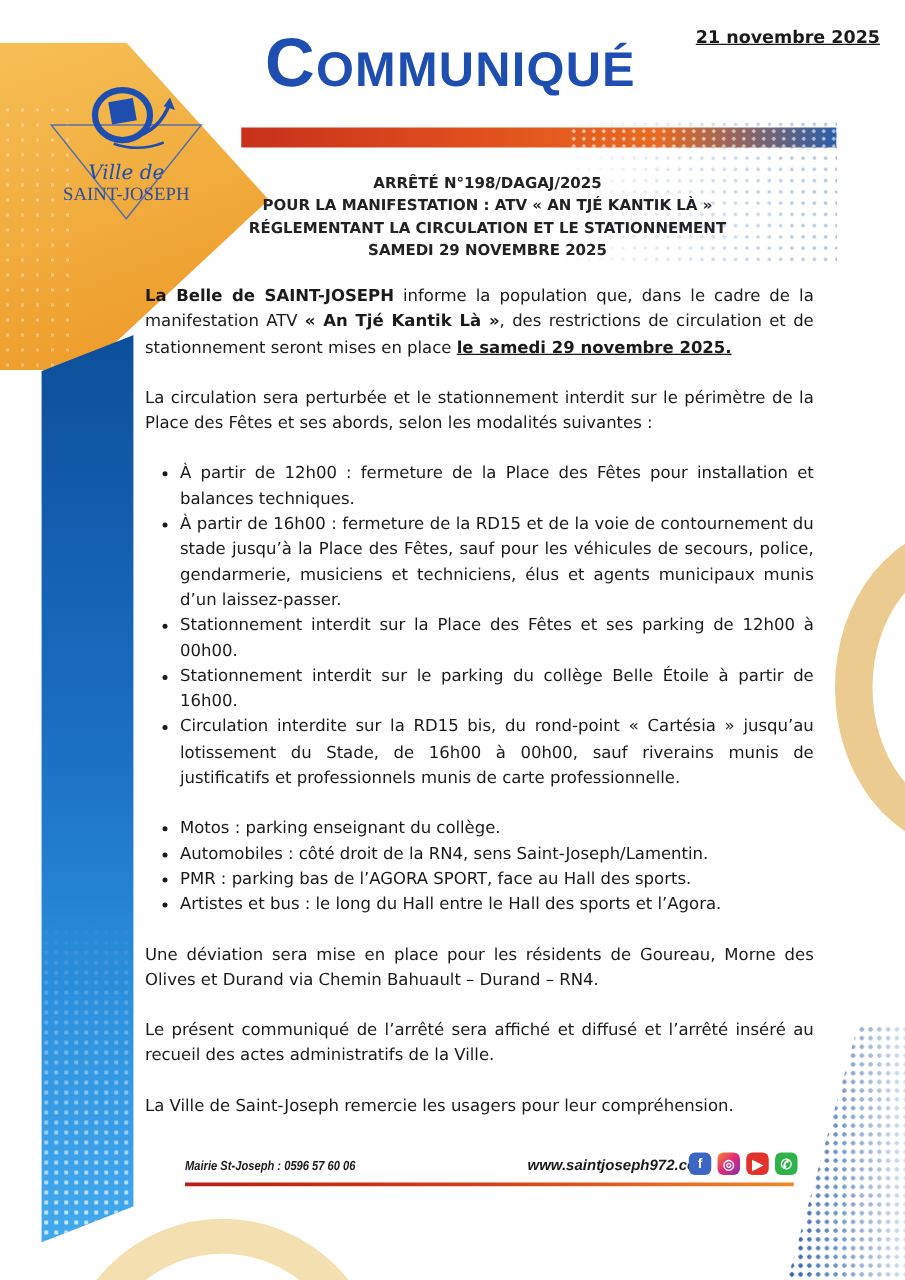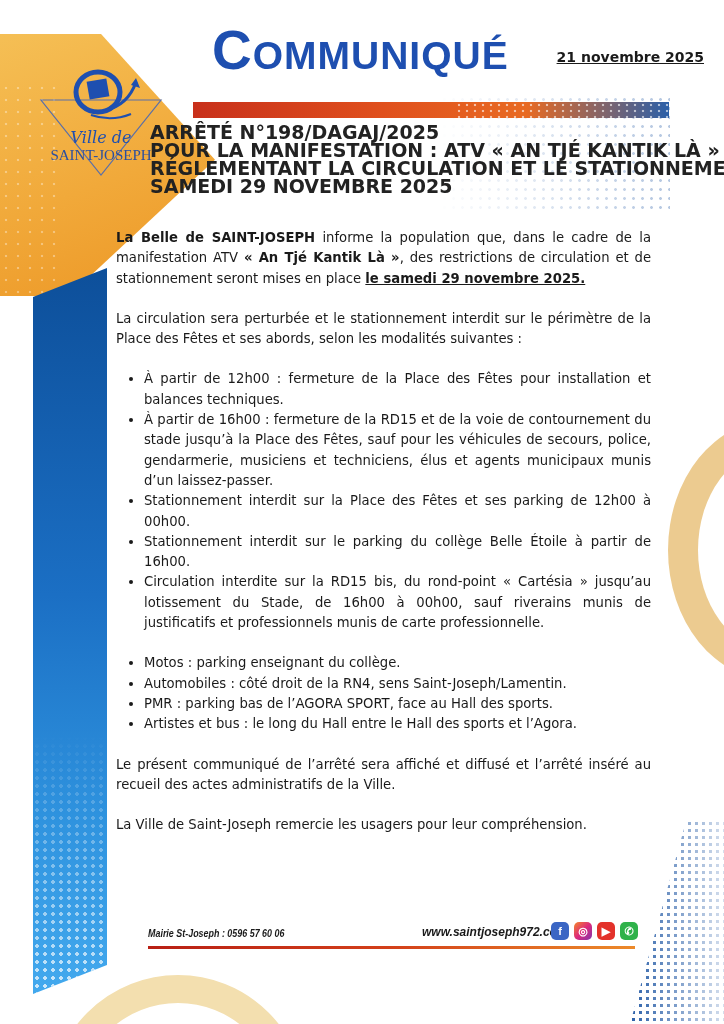--- a/index.html
+++ b/index.html
@@ -55,21 +55,21 @@
       background-image:radial-gradient(circle, rgba(42,95,168,0.5) 1.2px, transparent 1.6px);
       background-size:9px 9px;
       -webkit-mask-image:linear-gradient(90deg, transparent 0%, rgba(0,0,0,0.7) 100%);
       mask-image:linear-gradient(90deg, transparent 0%, rgba(0,0,0,0.7) 100%);
     }
 
     
     .date {
       position:absolute; right:20px; top:22px;
       font-family:"DejaVu Sans", sans-serif; font-weight:bold; font-size:14px;
-      text-decoration:underline; color:#1a1a1a;margin-top:27px;
+      text-decoration:underline; color:#1a1a1a;
     }
     .title {
       position:absolute; left:212px; top:18px;
       font-family:"Liberation Sans", sans-serif; font-weight:bold;
       font-size:55px; color:#1e4fb0; letter-spacing:1px;
       font-variant:small-caps;
     }
     .title-bar {
       position:absolute; left:193px; top:102px; width:476px; height:16px;
       background:linear-gradient(90deg,#c8301b 0%,#e0501d 40%,#e86a22 70%,#2a5fa8 100%);
@@ -81,22 +81,22 @@
     }
 
     
     .logo {
       position:absolute; left:36px; top:60px; width:130px; height:120px;
     }
     .logo svg { width:100%; height:100%; }
 
     
     .decree {
-      position:absolute; left:150px; top:123px; width:480px; 
-      font-family:"DejaVu Sans", sans-serif; font-weight:bold; font-size:19px;
+      position:absolute; left:150px; top:137px; width:480px; text-align:center;
+      font-family:"DejaVu Sans", sans-serif; font-weight:bold; font-size:12px;
       line-height:18px; color:#222;
     }
     .decree div { white-space:nowrap; }
 
     
     .content {
       position:absolute; left:116px; top:228px; width:535px;
       font-family:"DejaVu Sans", sans-serif; font-size:13.2px; line-height:20.3px;
       text-align:justify; color:#1a1a1a;
     }
@@ -180,20 +180,21 @@
     <li>Stationnement interdit sur la Place des Fêtes et ses parking de 12h00 à 00h00.</li>
     <li>Stationnement interdit sur le parking du collège Belle Étoile à partir de 16h00.</li>
     <li>Circulation interdite sur la RD15 bis, du rond-point « Cartésia » jusqu’au lotissement du Stade, de 16h00 à 00h00, sauf riverains munis de justificatifs et professionnels munis de carte professionnelle.</li>
   </ul>
   <ul class="tight">
     <li>Motos : parking enseignant du collège.</li>
     <li>Automobiles : côté droit de la RN4, sens Saint-Joseph/Lamentin.</li>
     <li>PMR : parking bas de l’AGORA SPORT, face au Hall des sports.</li>
     <li>Artistes et bus : le long du Hall entre le Hall des sports et l’Agora.</li>
   </ul>
+  <p>Une déviation sera mise en place pour les résidents de Goureau, Morne des Olives et Durand via Chemin Bahuault – Durand – RN4.</p>
   <p>Le présent communiqué de l’arrêté sera affiché et diffusé et l’arrêté inséré au recueil des actes administratifs de la Ville.</p>
   <p>La Ville de Saint-Joseph remercie les usagers pour leur compréhension.</p>
 </div>
 
 <div class="footer-phone">Mairie St-Joseph : 0596 57 60 06</div>
 <div class="footer-url">www.saintjoseph972.com</div>
 <div class="social">
   <span class="fb">f</span>
   <span class="ig">◎</span>
   <span class="yt">▶</span>

